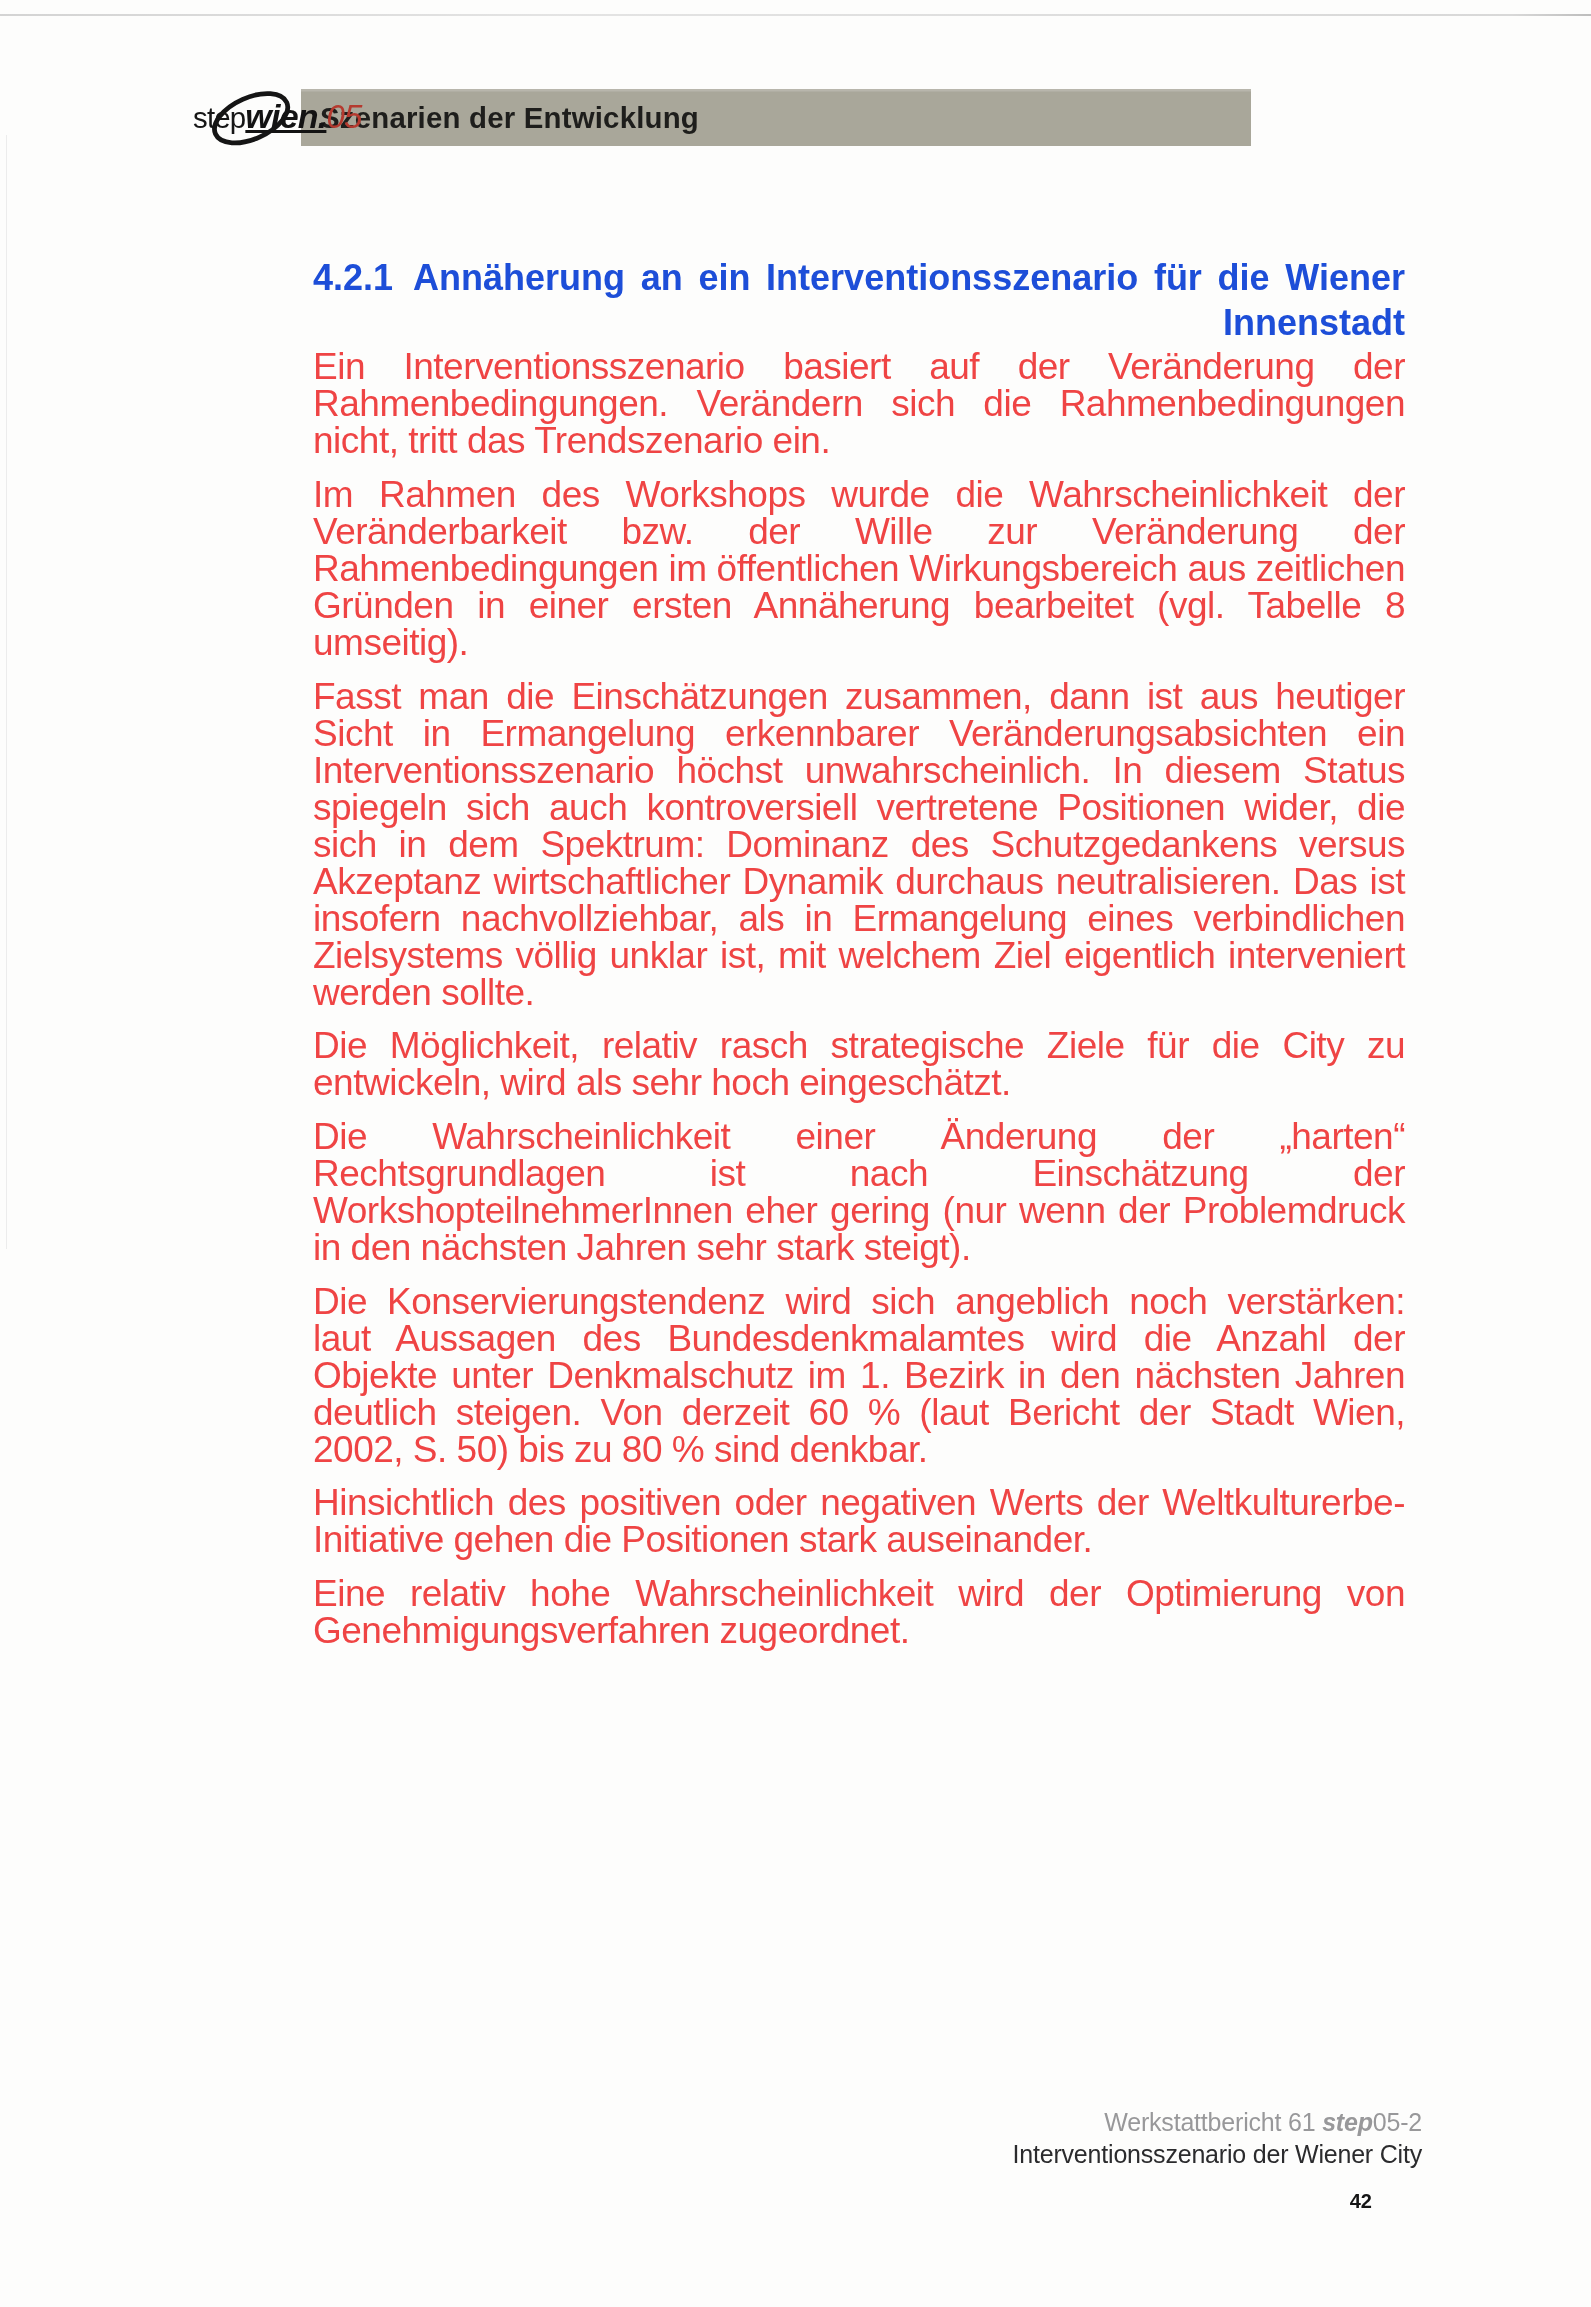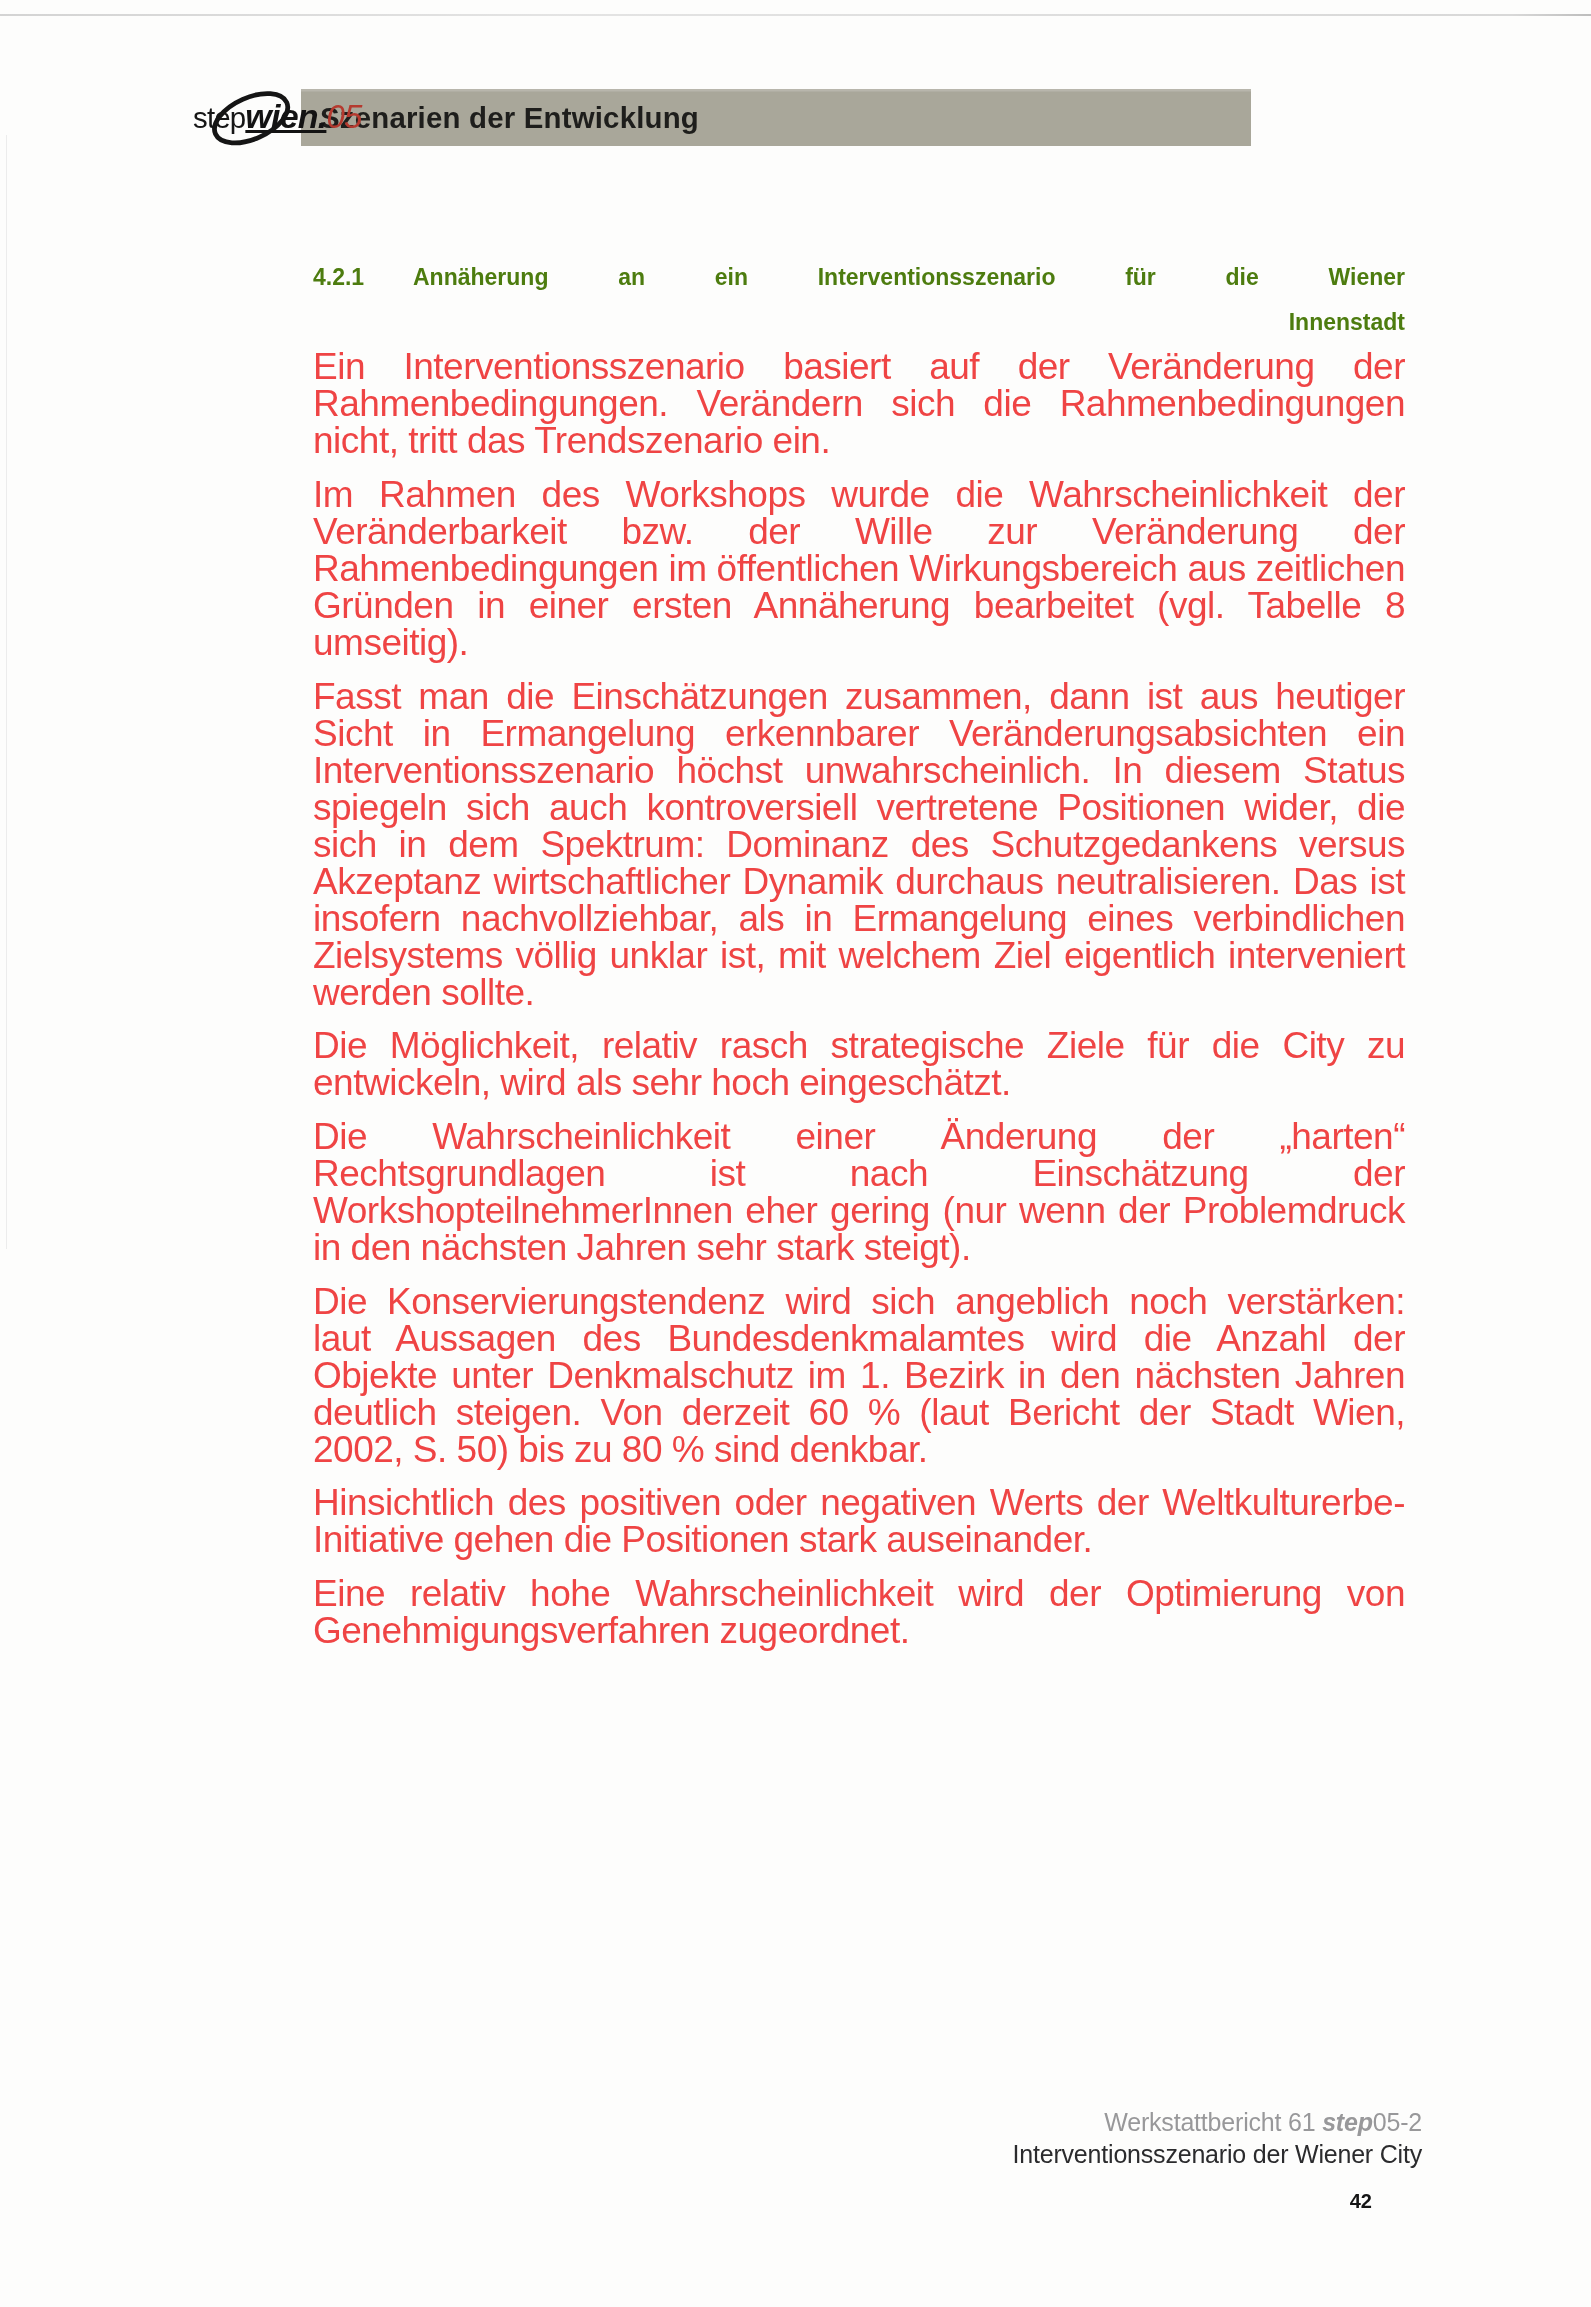--- a/index.html
+++ b/index.html
@@ -84,24 +84,24 @@
   }
 
   
   .content {
     position: absolute;
     left: 313px; top: 255px;
     width: 1092px;
   }
   .heading {
     display: flex;
-    font-size: 23px;
+    font-size: 36px;
     line-height: 45px;
     font-weight: 700;
-    color: #4d7c0f;
+    color: #1d4ed8;
     margin: 0 0 3.2px 0;
   }
   .heading-number { width: 100px; flex: none; }
   .heading-lines { flex: 1; }
   .heading-line1 { text-align: justify; text-align-last: justify; }
   .heading-line2 { text-align: right; }
 
   .body-text p {
     margin: 0 0 16.7px 0;
     font-size: 37px;

